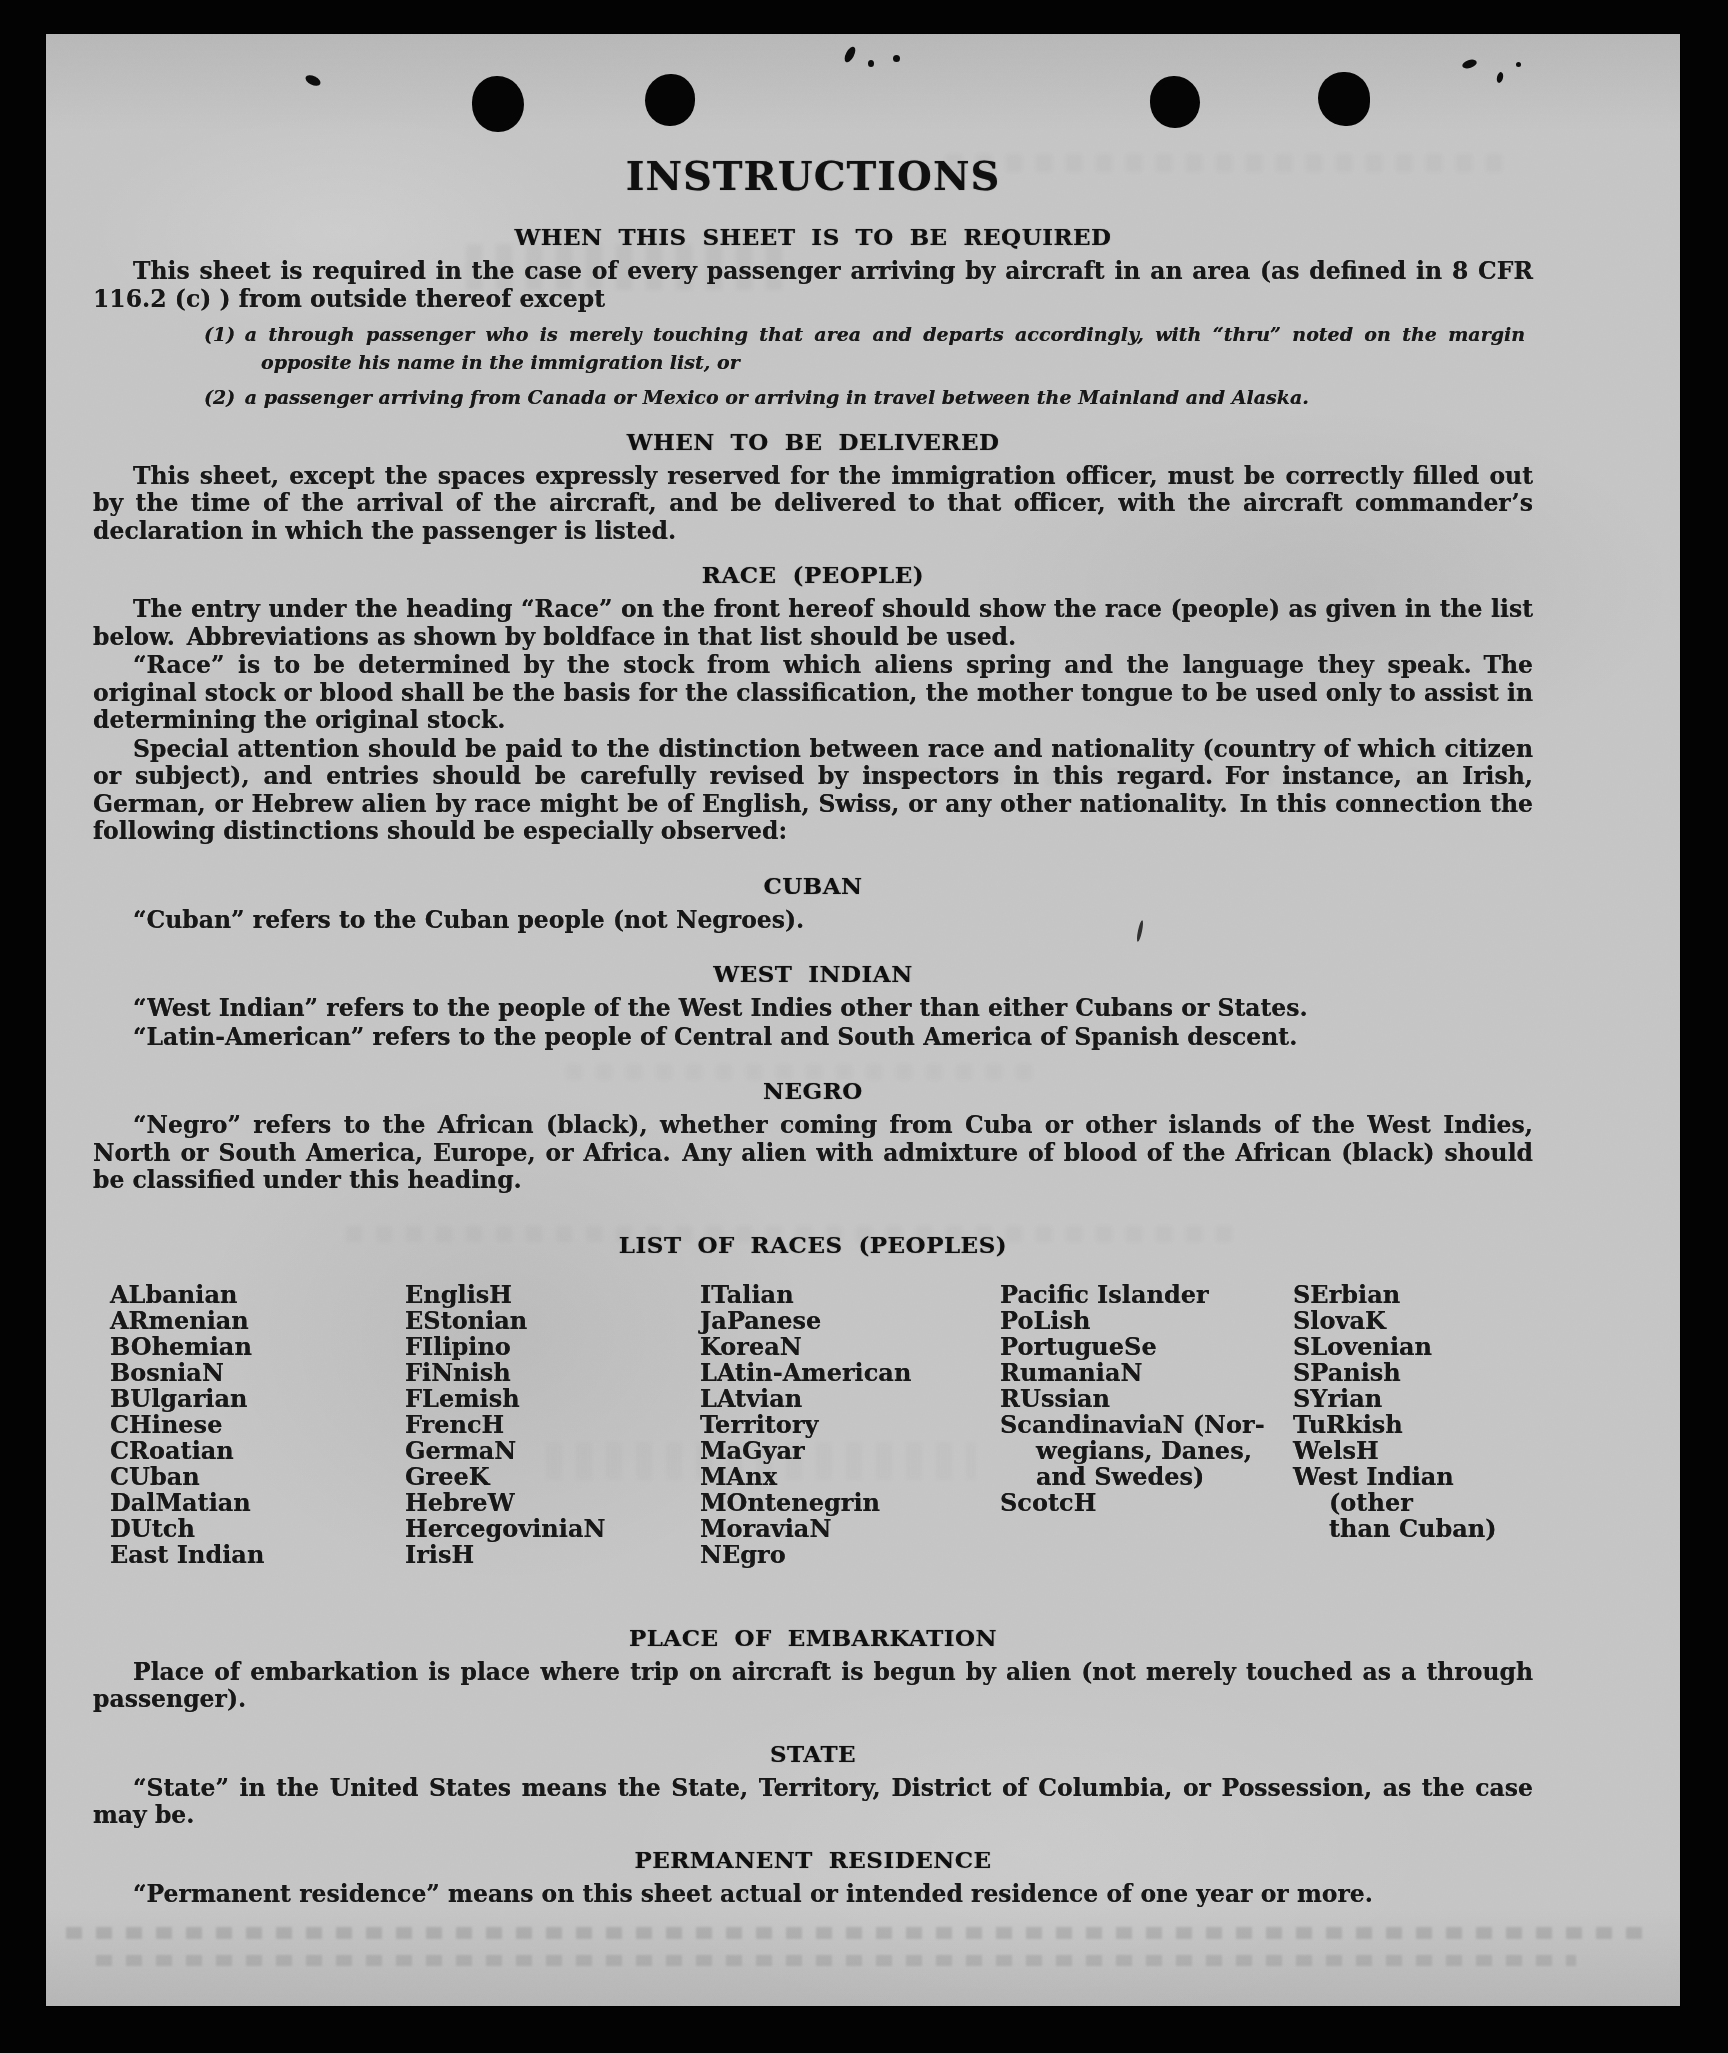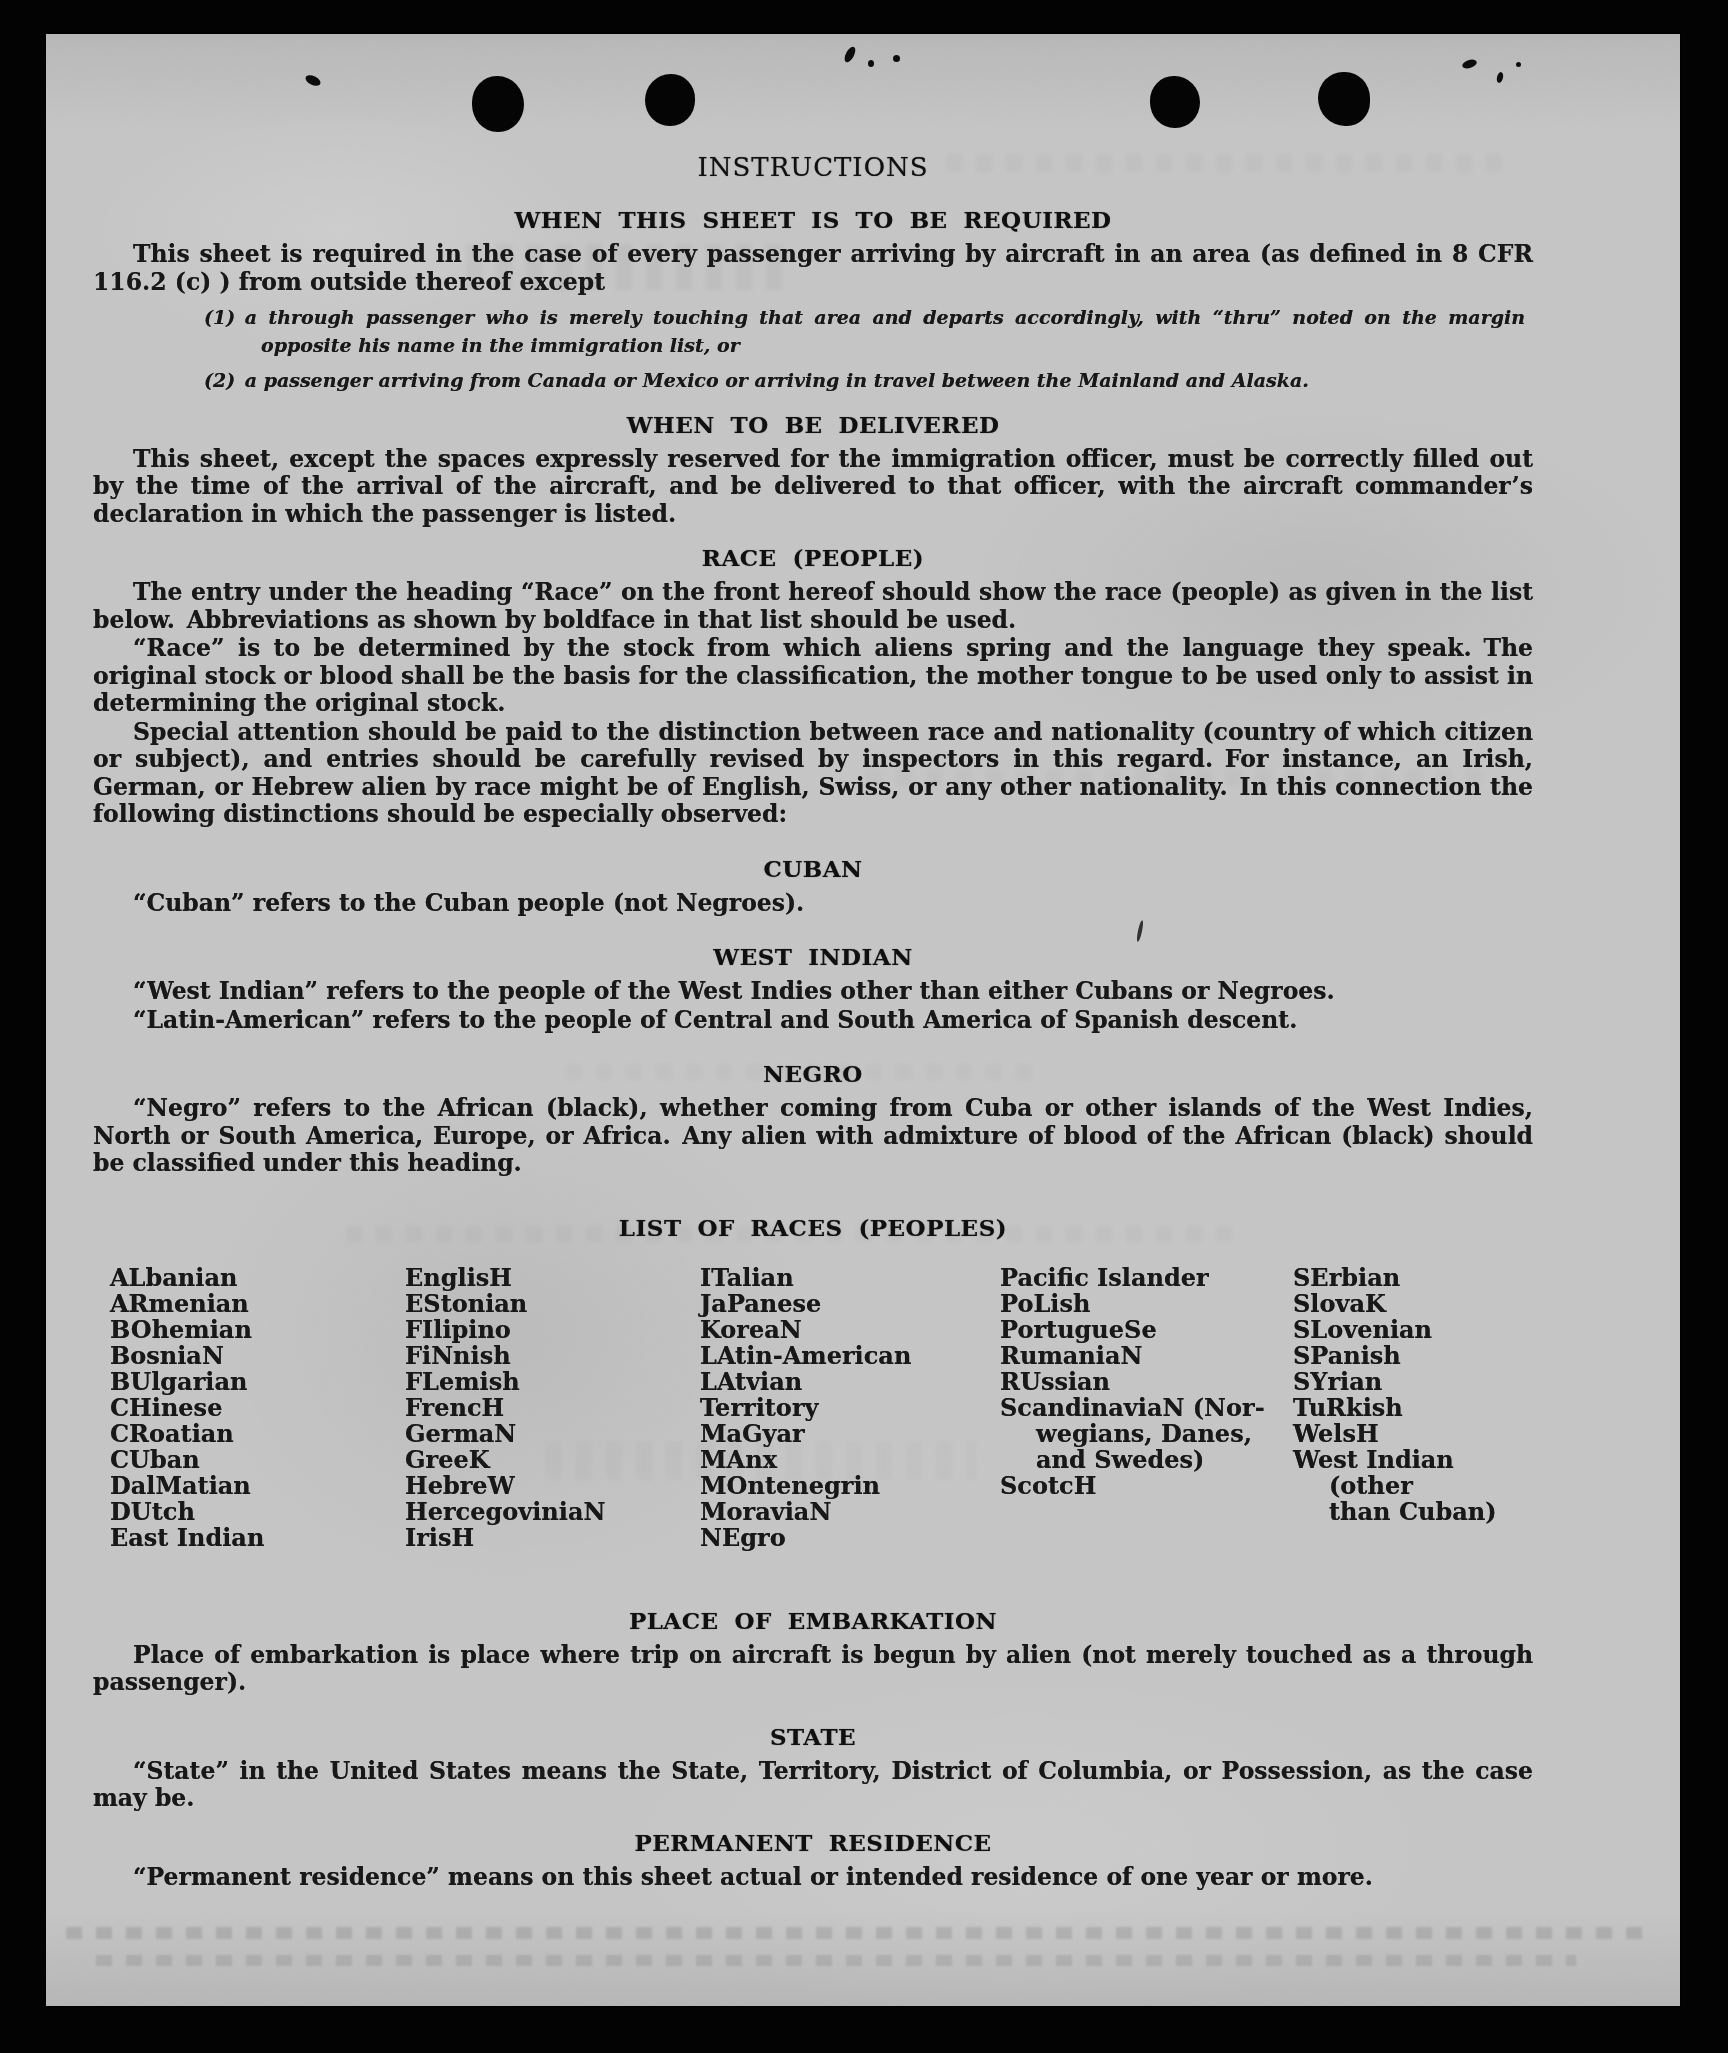--- a/index.html
+++ b/index.html
@@ -13,21 +13,21 @@
            radial-gradient(ellipse 520px 420px at 28% 66%, rgba(0,0,0,.05), transparent 60%),
            radial-gradient(ellipse 700px 300px at 60% 92%, rgba(255,255,255,.10), transparent 60%),
            linear-gradient(180deg, rgba(0,0,0,.07), rgba(0,0,0,0) 5%, rgba(0,0,0,0) 95%, rgba(0,0,0,.08));
          box-shadow:0 0 0 1px rgba(0,0,0,.6);}
   .grain{position:absolute;inset:0;width:100%;height:100%;opacity:.45;pointer-events:none;}
   .hole{position:absolute;background:#050505;border-radius:48% 52% 50% 50%;}
   .speck{position:absolute;background:#0d0d0d;border-radius:50%;}
   .ghost{position:absolute;background:repeating-linear-gradient(90deg, rgba(60,60,60,.5) 0 16px, transparent 16px 30px);
          filter:blur(2px);pointer-events:none;}
   .content{position:absolute;left:47px;top:0;width:1440px;padding-top:118px;color:#181818;}
-  .doc-title{margin:0 0 24px;text-align:center;font-size:26px;font-weight:400;letter-spacing:1px;color:#101010;
+  .doc-title{margin:0 0 24px;text-align:center;font-size:40px;font-weight:700;letter-spacing:1px;color:#101010;
              text-shadow:0 0 1px rgba(0,0,0,.55);}
   .sec-h{margin:16px 0 8px;text-align:center;font-size:23px;font-weight:700;letter-spacing:.5px;word-spacing:.32em;
          color:#101010;text-shadow:0 0 1px rgba(0,0,0,.5);}
   .sec-h.races-h{margin-top:36px;margin-bottom:24px;}
   .sec-h.gap-lg{margin-top:56px;}
   .sec-h.gap-md{margin-top:26px;}
   .para{margin:0 0 1px;font-size:23.5px;line-height:27.5px;font-weight:700;text-align:justify;text-indent:40px;
         text-shadow:0 0 .6px rgba(20,20,20,.7);}
   .item{margin:8px;font-size:19px;line-height:27.5px;font-weight:700;text-align:justify;
         padding-left:160px;text-indent:-57px;text-shadow:0 0 .6px rgba(20,20,20,.7);font-style:italic;}
@@ -94,21 +94,21 @@
         <p class="para">Special attention should be paid to the distinction between race and nationality (country of which citizen or subject), and entries should be carefully revised by inspectors in this regard. For instance, an Irish, German, or Hebrew alien by race might be of English, Swiss, or any other nationality. In this connection the following distinctions should be especially observed:</p>
       </section>
 
       <section>
         <h2 class="sec-h gap-md">CUBAN</h2>
         <p class="para">“Cuban” refers to the Cuban people (not Negroes).</p>
       </section>
 
       <section>
         <h2 class="sec-h gap-md">WEST INDIAN</h2>
-        <p class="para">“West Indian” refers to the people of the West Indies other than either Cubans or Negroes.</p>
+        <p class="para">“West Indian” refers to the people of the West Indies other than either Cubans or States.</p>
       </section>
 
       <section>
         <p class="para">“Latin-American” refers to the people of Central and South America of Spanish descent.</p>
       </section>
 
       <section>
         <h2 class="sec-h gap-md">NEGRO</h2>
         <p class="para">“Negro” refers to the African (black), whether coming from Cuba or other islands of the West Indies, North or South America, Europe, or Africa. Any alien with admixture of blood of the African (black) should be classified under this heading.</p>
       </section>

